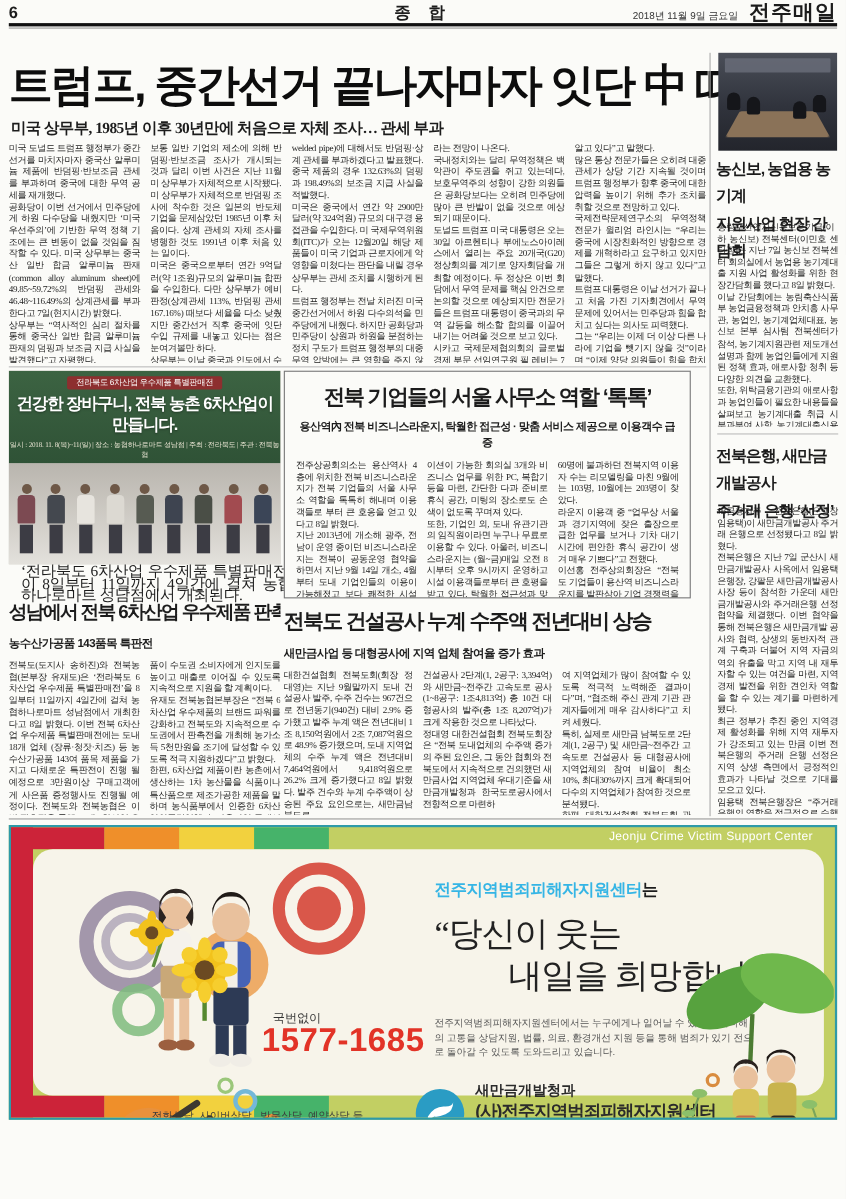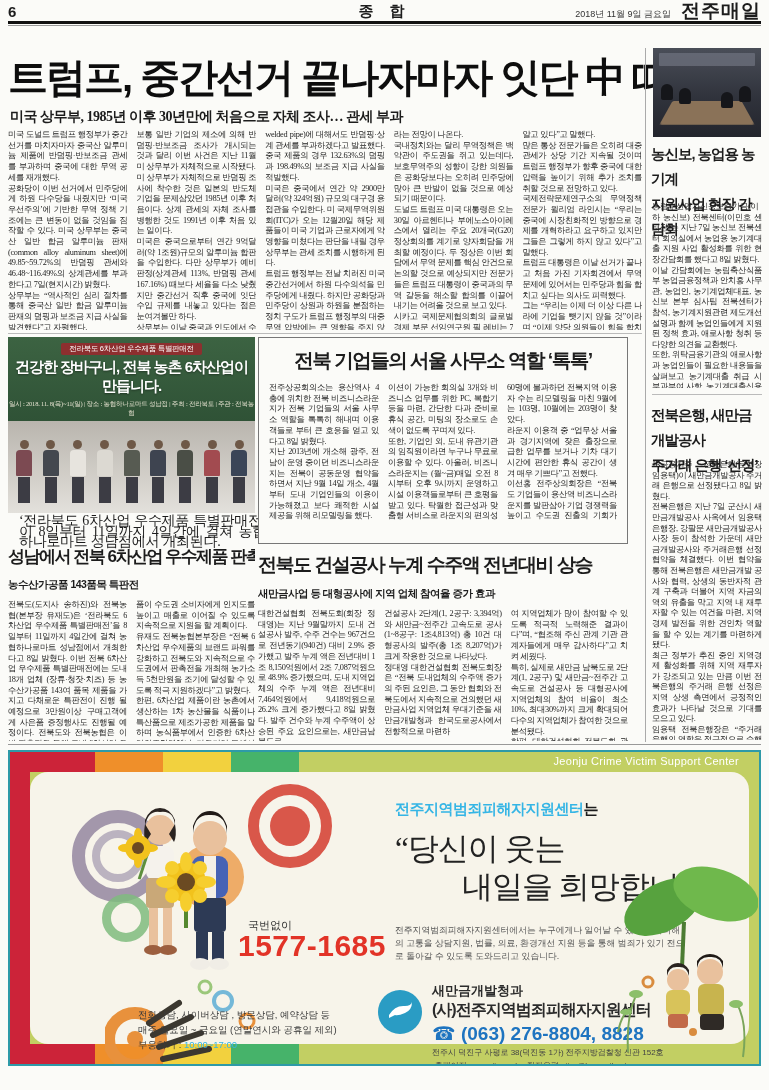--- a/index.html
+++ b/index.html
@@ -90,21 +90,21 @@
   .seoul-box .art-title { text-align:center; font-size:19.5px; }
   .seoul-box .art-subhead { text-align:center; margin-top:7px; font-size:10px; }
   .seoul-body { margin-top:9px; display:flex; gap:9px; height:138px; overflow:hidden; }
 
   .construction { position:absolute; left:258px; top:552px; width:370px; height:190px; overflow:hidden; }
   .construction .art-title { font-size:19px; white-space:nowrap; }
   .construction .art-subhead { margin-top:9px; }
   .construction-body { margin-top:8px; display:flex; gap:9px; height:132px; overflow:hidden; }
 
   
-  .ad { position:absolute; left:8px; top:750px; width:753px; height:316px;
+  .ad { position:absolute; left:8px; top:750px; width:753px; height:268px;
     border:2px solid #2e9aa8; background:#c2cf63; overflow:hidden;
     font-family:"Liberation Sans","DejaVu Sans",sans-serif; }
   .ad .stripe { position:absolute; height:20px; }
   .ad .stripe.red{background:#cc2339;} .ad .stripe.orange{background:#ef8f2a;}
   .ad .stripe.yellow{background:#f2d13e;} .ad .stripe.green{background:#46b36a;}
   .ad .leftbar { position:absolute; left:0; top:0; width:20px; height:100%; background:#cc2339; }
   .ad-panel { position:absolute; left:20px; top:20px; right:10px; bottom:20px;
     background:#f7f4ea; border-radius:18px; }
   .ad-eng { position:absolute; top:3px; right:20px; color:#fff; font-size:11px; letter-spacing:0.3px; }
 
@@ -260,20 +260,21 @@
     <div class="mk-banner">
       <span class="mk-banner-small">전라북도 6차산업 우수제품 특별판매전</span>
       <div class="mk-banner-main">건강한 장바구니, 전북 농촌 6차산업이 만듭니다.</div>
       <div class="mk-banner-sub">일시 : 2018. 11. 8(목)~11(일) | 장소 : 농협하나로마트 성남점 | 주최 : 전라북도 | 주관 : 전북농협</div>
     </div>
   </div>
   <div class="photo-caption">‘전라북도 6차산업 우수제품 특별판매전’ 이 8일부터 11일까지 4일간에 걸쳐 농협하나로마트 성남점에서 개최된다.</div>
 
   <div class="seoul-box">
     <div class="art-title">전북 기업들의 서울 사무소 역할 ‘톡톡’</div>
+    <div class="art-subhead">용산역內 전북 비즈니스라운지, 탁월한 접근성 · 맞춤 서비스 제공으로 이용객수 급증</div>
     <div class="seoul-body">
       <div class="col">전주상공회의소는 용산역사 4층에 위치한 전북 비즈니스라운지가 전북 기업들의 서울 사무소 역할을 톡톡히 해내며 이용객들로 부터 큰 호응을 얻고 있다고 8일 밝혔다.
 지난 2013년에 개소해 광주, 전남이 운영 중이던 비즈니스라운지는 전북이 공동운영 협약을 하면서 지난 9월 14일 개소, 4월부터 도내 기업인들의 이용이 가능해졌고 보다 쾌적한 시설 제공을 위해 리모델링을 했다.
 전북 비즈니스라운지는 프레젠테</div>
       <div class="col">이션이 가능한 회의실 3개와 비즈니스 업무를 위한 PC, 복합기 등을 마련, 간단한 다과 준비로 휴식 공간, 미팅의 장소로도 손색이 없도록 꾸며져 있다.
 또한, 기업인 외, 도내 유관기관의 임직원이라면 누구나 무료로 이용할 수 있다. 아울러, 비즈니스라운지는 (월~금)매일 오전 8시부터 오후 9시까지 운영하고 시설 이용객들로부터 큰 호평을 받고 있다. 탁월한 접근성과 맞춤형 서비스로 라운지의 편의성이 점점 소문이 나며 지난 5월 60명, 6월</div>
       <div class="col"><span>60명에 불과하던 전북지역 이용자 수는 리모델링을 마친 9월에는 103명, 10월에는 203명이 찾았다.
 라운지 이용객 중 “업무상 서울과 경기지역에 잦은 출장으로 급한 업무를 보거나 기차 대기시간에 편안한 휴식 공간이 생겨 매우 기쁘다”고 전했다.
 이선홍 전주상의회장은 “전북도 기업들이 용산역 비즈니스라운지를 발판삼아 기업 경쟁력을 높이고 수도권 진출의 기회가 확대되길 바란다”고 말했다.</span>
         

